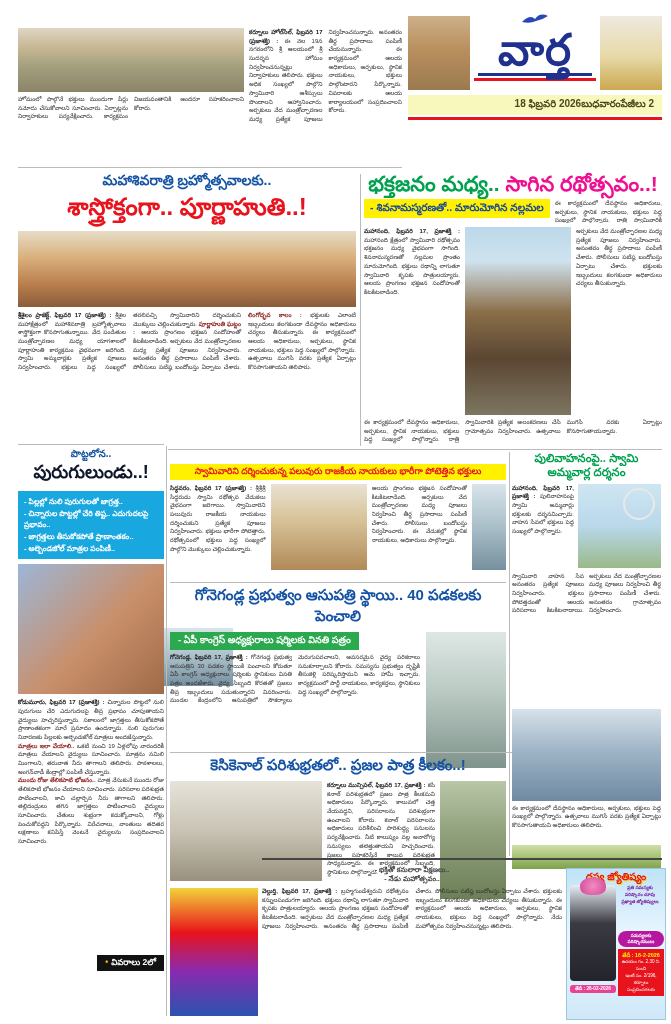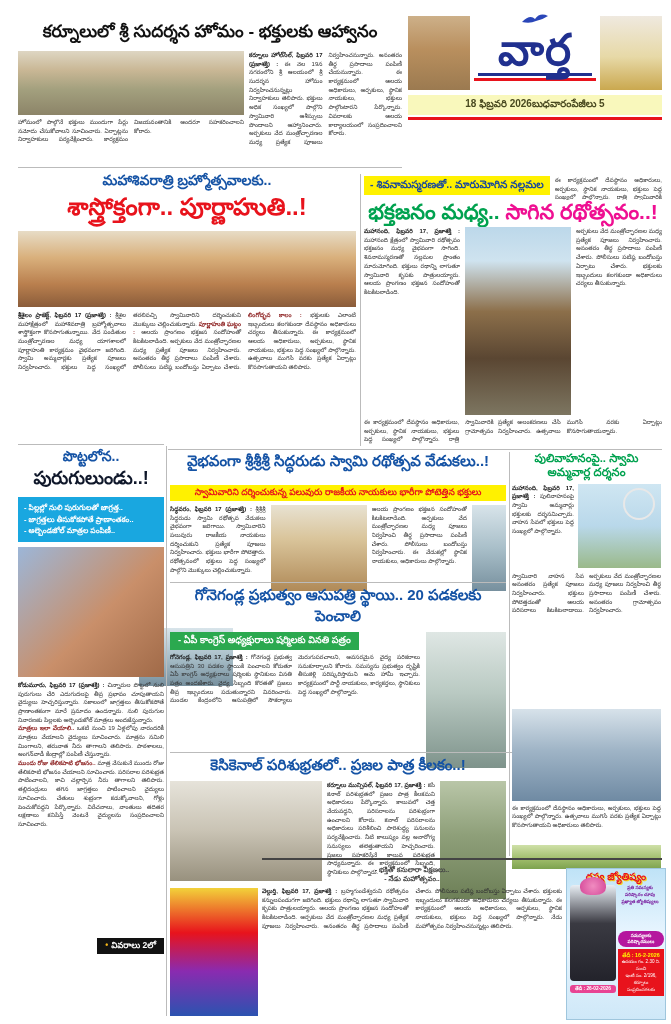--- a/index.html
+++ b/index.html
@@ -18,21 +18,21 @@
   #masthead .banner .ybar{width:5px;height:22px;background:#f7b718;border-radius:1px;}
   #masthead .mid{display:flex;height:78px;margin-top:2px;}
   #masthead .mimg{width:62px;height:74px;margin-top:2px;}
   #masthead .timg{background:linear-gradient(180deg,#cdb089 0%,#b98f5e 45%,#9b7a50 100%);}
   #masthead .nimg{background:linear-gradient(180deg,#efe9df 0%,#e7d9a7 55%,#caa84f 100%);}
   #masthead .tw{flex:1;text-align:center;position:relative;}
   #masthead .title{font-size:44px;font-weight:bold;color:#20308f;line-height:1.0;margin-top:14px;letter-spacing:1px;}
   #masthead .bird{position:absolute;left:50%;top:-2px;transform:translateX(-50%);}
   #masthead .ul-b{height:3px;background:#20308f;margin:1px 8px 0 8px;}
   #masthead .ul-r{height:3px;background:#e8131c;margin:2px 4px 0 4px;}
-  #masthead .datebar{height:20px;background:#f9f8bc;display:flex;align-items:center;justify-content:center;padding:0 8px;font-size:10px;font-weight:bold;color:#4a4a20;margin-top:3px;}
+  #masthead .datebar{height:20px;background:#f9f8bc;display:flex;align-items:center;justify-content:flex-end;padding:0 8px;font-size:10px;font-weight:bold;color:#4a4a20;margin-top:3px;}
   #masthead .redline{height:3px;background:#e8131c;margin-top:2px;}
 
   
   .h-black{font-weight:bold;color:#111;text-align:center;}
   .h-blue{font-weight:bold;color:#1553a5;text-align:center;}
   .h-red{font-weight:bold;color:#e8131c;text-align:center;}
   .h-green{font-weight:bold;color:#00a24f;text-align:center;}
   .h-pink{font-weight:bold;color:#0f172a;text-align:center;}
   .h-navy{font-weight:bold;color:#1a2f86;text-align:center;}
 
@@ -70,21 +70,20 @@
   #ad .redbox{position:absolute;left:51px;top:80px;width:44px;background:#e8131c;color:#fff;font-size:4.6px;line-height:1.5;padding:2px 1px;text-align:center;}
   #ad .redbox .d{font-weight:bold;font-size:5.4px;color:#fff200;}
   #ad .pinkbox{position:absolute;left:3px;top:116px;width:46px;background:#e84393;color:#fff;font-size:4.8px;font-weight:bold;text-align:center;padding:1px 0;border-radius:3px;}
 </style>
 </head>
 <body>
 
 <div id="page">
 
   <div class="abs" id="homam" style="left:18px;top:22px;width:384px;height:146px;">
-    <div class="h-black" style="font-size:17px;">కర్నూలులో శ్రీ సుదర్శన హోమం - భక్తులకు ఆహ్వానం</div>
     <div style="display:flex;gap:5px;margin-top:6px;">
       <div style="width:226px;">
         <div class="ph ph-group" style="width:226px;height:64px;"></div>
         <div class="body-txt" style="column-count:2;column-gap:6px;margin-top:3px;height:40px;overflow:hidden;">
           <span>హోమంలో పాల్గొనే భక్తులు ముందుగా పేర్లు నమోదు చేసుకోవాలని సూచించారు. ఏర్పాట్లను నిర్వాహకులు పర్యవేక్షించారు. కార్యక్రమం విజయవంతానికి అందరూ సహకరించాలని కోరారు.</span>
         </div>
       </div>
       <div class="body-txt" style="flex:1;column-count:2;column-gap:6px;height:112px;overflow:hidden;">
         <span class="dateline">కర్నూలు హోల్‌సేల్, ఫిబ్రవరి 17 (ప్రజాశక్తి) : </span><span>ఈ నెల 19న నగరంలోని శ్రీ ఆలయంలో శ్రీ సుదర్శన హోమం నిర్వహించనున్నట్లు నిర్వాహకులు తెలిపారు. భక్తులు అధిక సంఖ్యలో పాల్గొని స్వామివారి ఆశీస్సులు పొందాలని ఆహ్వానించారు. అర్చకులు వేద మంత్రోచ్ఛారణల మధ్య ప్రత్యేక పూజలు నిర్వహించనున్నారు. అనంతరం తీర్థ ప్రసాదాలు పంపిణీ చేయనున్నారు. ఈ కార్యక్రమంలో ఆలయ అధికారులు, అర్చకులు, స్థానిక నాయకులు, భక్తులు పాల్గొంటారని పేర్కొన్నారు. వివరాలకు ఆలయ కార్యాలయంలో సంప్రదించాలని కోరారు.</span>
       </div>
@@ -102,21 +101,21 @@
         </span>
         <div class="title">వార్త</div>
         <div class="ul-b"></div>
         <div class="ul-r"></div>
       </div>
       <div class="mimg nimg ph"></div>
     </div>
     <div class="datebar">
       <span>18 ఫిబ్రవరి 2026</span>
       <span>బుధవారం</span>
-      <span>పేజీలు 5</span>
+      <span>పేజీలు 2</span>
     </div>
     <div class="redline"></div>
   </div>
 
   <div class="abs hline" style="left:18px;top:167px;width:384px;"></div>
 
   <div class="abs" id="purnahuti" style="left:18px;top:172px;width:338px;height:276px;">
     <div class="h-blue" style="font-size:14px;">మహాశివరాత్రి బ్రహ్మోత్సవాలకు..</div>
     <div class="h-red" style="font-size:24px;margin-top:1px;">శాస్త్రోక్తంగా.. పూర్ణాహుతి..!</div>
     <div class="ph ph-crowd-orange" style="width:100%;height:76px;margin-top:4px;"></div>
@@ -124,83 +123,83 @@
       <span class="dateline">శ్రీశైలం ప్రాజెక్ట్, ఫిబ్రవరి 17 (ప్రజాశక్తి) : </span><span>శ్రీశైల మహాక్షేత్రంలో మహాశివరాత్రి బ్రహ్మోత్సవాలు శాస్త్రోక్తంగా కొనసాగుతున్నాయి. వేద పండితుల మంత్రోచ్ఛారణల మధ్య యాగశాలలో పూర్ణాహుతి కార్యక్రమం వైభవంగా జరిగింది. స్వామి అమ్మవార్లకు ప్రత్యేక పూజలు నిర్వహించారు. భక్తులు పెద్ద సంఖ్యలో తరలివచ్చి స్వామివారిని దర్శించుకుని మొక్కులు చెల్లించుకున్నారు.</span>
       <span class="subh">పూర్ణాహుతి ఘట్టం : </span><span>ఆలయ ప్రాంగణం భక్తజన సందోహంతో కిటకిటలాడింది. అర్చకులు వేద మంత్రోచ్ఛారణల మధ్య ప్రత్యేక పూజలు నిర్వహించారు. అనంతరం తీర్థ ప్రసాదాలు పంపిణీ చేశారు. పోలీసులు పటిష్ఠ బందోబస్తు ఏర్పాటు చేశారు.</span>
       <span class="subh">లింగోద్భవ కాలం : </span><span>భక్తులకు ఎలాంటి ఇబ్బందులు కలగకుండా దేవస్థానం అధికారులు చర్యలు తీసుకున్నారు. ఈ కార్యక్రమంలో ఆలయ అధికారులు, అర్చకులు, స్థానిక నాయకులు, భక్తులు పెద్ద సంఖ్యలో పాల్గొన్నారు. ఉత్సవాలు ముగిసే వరకు ప్రత్యేక ఏర్పాట్లు కొనసాగుతాయని తెలిపారు.</span>
     </div>
     <div class="ph ph-inset abs" style="left:120px;top:178px;width:94px;height:58px;border:1px solid #fff;"></div>
   </div>
 
   <div class="abs vline" style="left:360px;top:174px;height:272px;"></div>
 
   <div class="abs" id="rathotsavam" style="left:364px;top:172px;width:298px;height:276px;">
+    <div style="text-align:center;font-size:21px;font-weight:bold;line-height:1.1;">
+      <span style="color:#00a24f;">భక్తజనం మధ్య..</span><span style="color:#ef0f92;"> సాగిన రథోత్సవం..!</span>
+    </div>
     <div style="display:flex;gap:5px;margin-top:4px;align-items:flex-start;">
       <div class="ystrip" style="font-size:10.5px;padding:2px 6px;">- శివనామస్మరణతో.. మారుమోగిన నల్లమల</div>
       <div class="body-txt" style="flex:1;height:24px;overflow:hidden;">ఈ కార్యక్రమంలో దేవస్థానం అధికారులు, అర్చకులు, స్థానిక నాయకులు, భక్తులు పెద్ద సంఖ్యలో పాల్గొన్నారు. రాత్రి స్వామివారికి ప్రత్యేక అలంకరణలు చేసి గ్రామోత్సవం నిర్వహించారు. ఉత్సవాలు ముగిసే వరకు ఏర్పాట్లు కొనసాగుతాయన్నారు.</div>
     </div>
-    <div style="text-align:center;font-size:21px;font-weight:bold;line-height:1.1;">
-      <span style="color:#00a24f;">భక్తజనం మధ్య..</span><span style="color:#ef0f92;"> సాగిన రథోత్సవం..!</span>
-    </div>
     <div style="display:flex;gap:5px;margin-top:4px;">
       <div class="body-txt" style="width:96px;height:188px;overflow:hidden;">
         <span class="dateline">మహానంది, ఫిబ్రవరి 17, ప్రజాశక్తి : </span><span>మహానంది క్షేత్రంలో స్వామివారి రథోత్సవం భక్తజనం మధ్య వైభవంగా సాగింది. శివనామస్మరణతో నల్లమల ప్రాంతం మారుమోగింది. భక్తులు రథాన్ని లాగుతూ స్వామివారి కృపకు పాత్రులయ్యారు. ఆలయ ప్రాంగణం భక్తజన సందోహంతో కిటకిటలాడింది.</span>
       </div>
       <div class="ph ph-chariot" style="width:106px;height:188px;"></div>
       <div class="body-txt" style="flex:1;height:188px;overflow:hidden;">
         <span>అర్చకులు వేద మంత్రోచ్ఛారణల మధ్య ప్రత్యేక పూజలు నిర్వహించారు. అనంతరం తీర్థ ప్రసాదాలు పంపిణీ చేశారు. పోలీసులు పటిష్ఠ బందోబస్తు ఏర్పాటు చేశారు. భక్తులకు ఇబ్బందులు కలగకుండా అధికారులు చర్యలు తీసుకున్నారు.</span>
       </div>
     </div>
     <div class="body-txt" style="margin-top:3px;height:34px;overflow:hidden;column-count:3;column-gap:6px;">
       <span>ఈ కార్యక్రమంలో దేవస్థానం అధికారులు, అర్చకులు, స్థానిక నాయకులు, భక్తులు పెద్ద సంఖ్యలో పాల్గొన్నారు. రాత్రి స్వామివారికి ప్రత్యేక అలంకరణలు చేసి గ్రామోత్సవం నిర్వహించారు. ఉత్సవాలు ముగిసే వరకు ఏర్పాట్లు కొనసాగుతాయన్నారు.</span>
     </div>
   </div>
 
   <div class="abs hline" style="left:18px;top:444px;width:146px;"></div>
   <div class="abs hline" style="left:168px;top:449px;width:494px;"></div>
   <div class="abs vline" style="left:166px;top:446px;height:570px;"></div>
 
   <div class="abs" id="worms" style="left:18px;top:448px;width:146px;height:568px;">
-    <div class="h-blue" style="font-size:14px;">పొట్టలోన..</div>
+    <div class="h-blue" style="font-size:10px;">పొట్టలోన..</div>
     <div class="h-pink" style="font-size:18px;">పురుగులుండు..!</div>
     <div class="bulletbox">
       <div>- పిల్లల్లో నులి పురుగులతో జాగ్రత్త..</div>
+      <div>- చిన్నారుల పొట్టల్లో చేరి తిష్ట.. ఎదుగుదలపై ప్రభావం..</div>
       <div>- జాగ్రత్తలు తీసుకోకపోతే ప్రాణాంతకం..</div>
       <div>- అల్బెండజోల్ మాత్రల పంపిణీ..</div>
     </div>
     <div class="ph ph-child" style="width:100%;height:130px;margin-top:5px;"></div>
     <div class="body-txt" style="margin-top:4px;height:252px;overflow:hidden;">
       <span class="dateline">కోడుమూరు, ఫిబ్రవరి 17 (ప్రజాశక్తి) : </span><span>చిన్నారుల పొట్టలో నులి పురుగులు చేరి ఎదుగుదలపై తీవ్ర ప్రభావం చూపుతాయని వైద్యులు హెచ్చరిస్తున్నారు. సకాలంలో జాగ్రత్తలు తీసుకోకపోతే ప్రాణాంతకంగా మారే ప్రమాదం ఉందన్నారు. నులి పురుగుల నివారణకు పిల్లలకు అల్బెండజోల్ మాత్రలు అందజేస్తున్నారు.</span>
       <div><span class="subh">మాత్రలు ఇలా వేయాలి.. </span><span>ఒకటి నుంచి 19 ఏళ్లలోపు వారందరికీ మాత్రలు వేయాలని వైద్యులు సూచించారు. మాత్రను నమిలి మింగాలని, తరువాత నీరు తాగాలని తెలిపారు. పాఠశాలలు, అంగన్‌వాడీ కేంద్రాల్లో పంపిణీ చేస్తున్నారు.</span></div>
       <div><span class="subh">ముందు రోజు తేలికపాటి భోజనం.. </span><span>మాత్ర వేసుకునే ముందు రోజు తేలికపాటి భోజనం చేయాలని సూచించారు. పరిసరాల పరిశుభ్రత పాటించాలని, కాచి చల్లార్చిన నీరు తాగాలని తెలిపారు. తల్లిదండ్రులు తగిన జాగ్రత్తలు పాటించాలని వైద్యులు సూచించారు. చేతులు శుభ్రంగా కడుక్కోవాలని, గోళ్లు పెంచుకోవద్దని పేర్కొన్నారు. విరేచనాలు, వాంతులు తదితర లక్షణాలు కనిపిస్తే వెంటనే వైద్యులను సంప్రదించాలని సూచించారు.</span></div>
     </div>
     <div class="badge">
       <span class="dot">•</span><span>వివరాలు 2లో</span>
     </div>
   </div>
 
   <div class="abs" id="siddharudu" style="left:170px;top:452px;width:336px;height:126px;">
-    <div class="h-blue" style="font-size:15px;">వైభవంగా శ్రీశ్రీశ్రీ సిద్ధరుడు స్వామి రథోత్సవ వేడుకలు..!</div>
     <div class="ystrip2" style="margin-top:12px;">స్వామివారిని దర్శించుకున్న పలువురు రాజకీయ నాయకులు భారీగా పోటెత్తిన భక్తులు</div>
     <div style="display:flex;gap:5px;margin-top:4px;">
       <div class="body-txt" style="flex:1;height:86px;overflow:hidden;">
         <span class="dateline">సిద్ధవరం, ఫిబ్రవరి 17 (ప్రజాశక్తి) : </span><span>శ్రీశ్రీశ్రీ సిద్ధరుడు స్వామి రథోత్సవ వేడుకలు వైభవంగా జరిగాయి. స్వామివారిని పలువురు రాజకీయ నాయకులు దర్శించుకుని ప్రత్యేక పూజలు నిర్వహించారు. భక్తులు భారీగా పోటెత్తారు. రథోత్సవంలో భక్తులు పెద్ద సంఖ్యలో పాల్గొని మొక్కులు చెల్లించుకున్నారు.</span>
       </div>
       <div class="ph ph-flame" style="width:96px;height:86px;"></div>
       <div class="body-txt" style="flex:1;height:86px;overflow:hidden;">
         <span>ఆలయ ప్రాంగణం భక్తజన సందోహంతో కిటకిటలాడింది. అర్చకులు వేద మంత్రోచ్ఛారణల మధ్య పూజలు నిర్వహించి తీర్థ ప్రసాదాలు పంపిణీ చేశారు. పోలీసులు బందోబస్తు నిర్వహించారు. ఈ వేడుకల్లో స్థానిక నాయకులు, అధికారులు పాల్గొన్నారు.</span>
       </div>
       <div class="ph ph-inset" style="width:34px;height:86px;"></div>
     </div>
   </div>
 
   <div class="abs hline" style="left:170px;top:582px;width:336px;"></div>
 
   <div class="abs" id="gonegandla" style="left:170px;top:586px;width:336px;height:162px;">
-    <div class="h-blue" style="font-size:15px;">గోనెగండ్ల ప్రభుత్వం ఆసుపత్రి స్థాయి.. 20 పడకలకు పెంచాలి</div>
+    <div class="h-blue" style="font-size:15px;">గోనెగండ్ల ప్రభుత్వం ఆసుపత్రి స్థాయి.. 40 పడకలకు పెంచాలి</div>
     <div style="display:flex;gap:6px;margin-top:4px;">
       <div style="flex:1;">
         <div class="gstrip" style="width:fit-content;">- ఏపీ కాంగ్రెస్ అధ్యక్షురాలు షర్మిలకు వినతి పత్రం</div>
         <div class="body-txt" style="column-count:2;column-gap:6px;margin-top:3px;height:112px;overflow:hidden;">
           <span class="dateline">గోనెగండ్ల, ఫిబ్రవరి 17, ప్రజాశక్తి : </span><span>గోనెగండ్ల ప్రభుత్వ ఆసుపత్రిని 30 పడకల స్థాయికి పెంచాలని కోరుతూ ఏపీ కాంగ్రెస్ అధ్యక్షురాలు షర్మిలకు స్థానికులు వినతి పత్రం అందజేశారు. వైద్య సిబ్బంది కొరతతో ప్రజలు తీవ్ర ఇబ్బందులు పడుతున్నారని వివరించారు.</span>
           <span>మండల కేంద్రంలోని ఆసుపత్రిలో సౌకర్యాలు మెరుగుపరచాలని, అవసరమైన వైద్య పరికరాలు సమకూర్చాలని కోరారు. సమస్యను ప్రభుత్వం దృష్టికి తీసుకెళ్లి పరిష్కరిస్తామని ఆమె హామీ ఇచ్చారు. కార్యక్రమంలో పార్టీ నాయకులు, కార్యకర్తలు, స్థానికులు పెద్ద సంఖ్యలో పాల్గొన్నారు.</span>
         </div>
       </div>
       <div class="ph ph-flag" style="width:80px;height:136px;"></div>
     </div>

